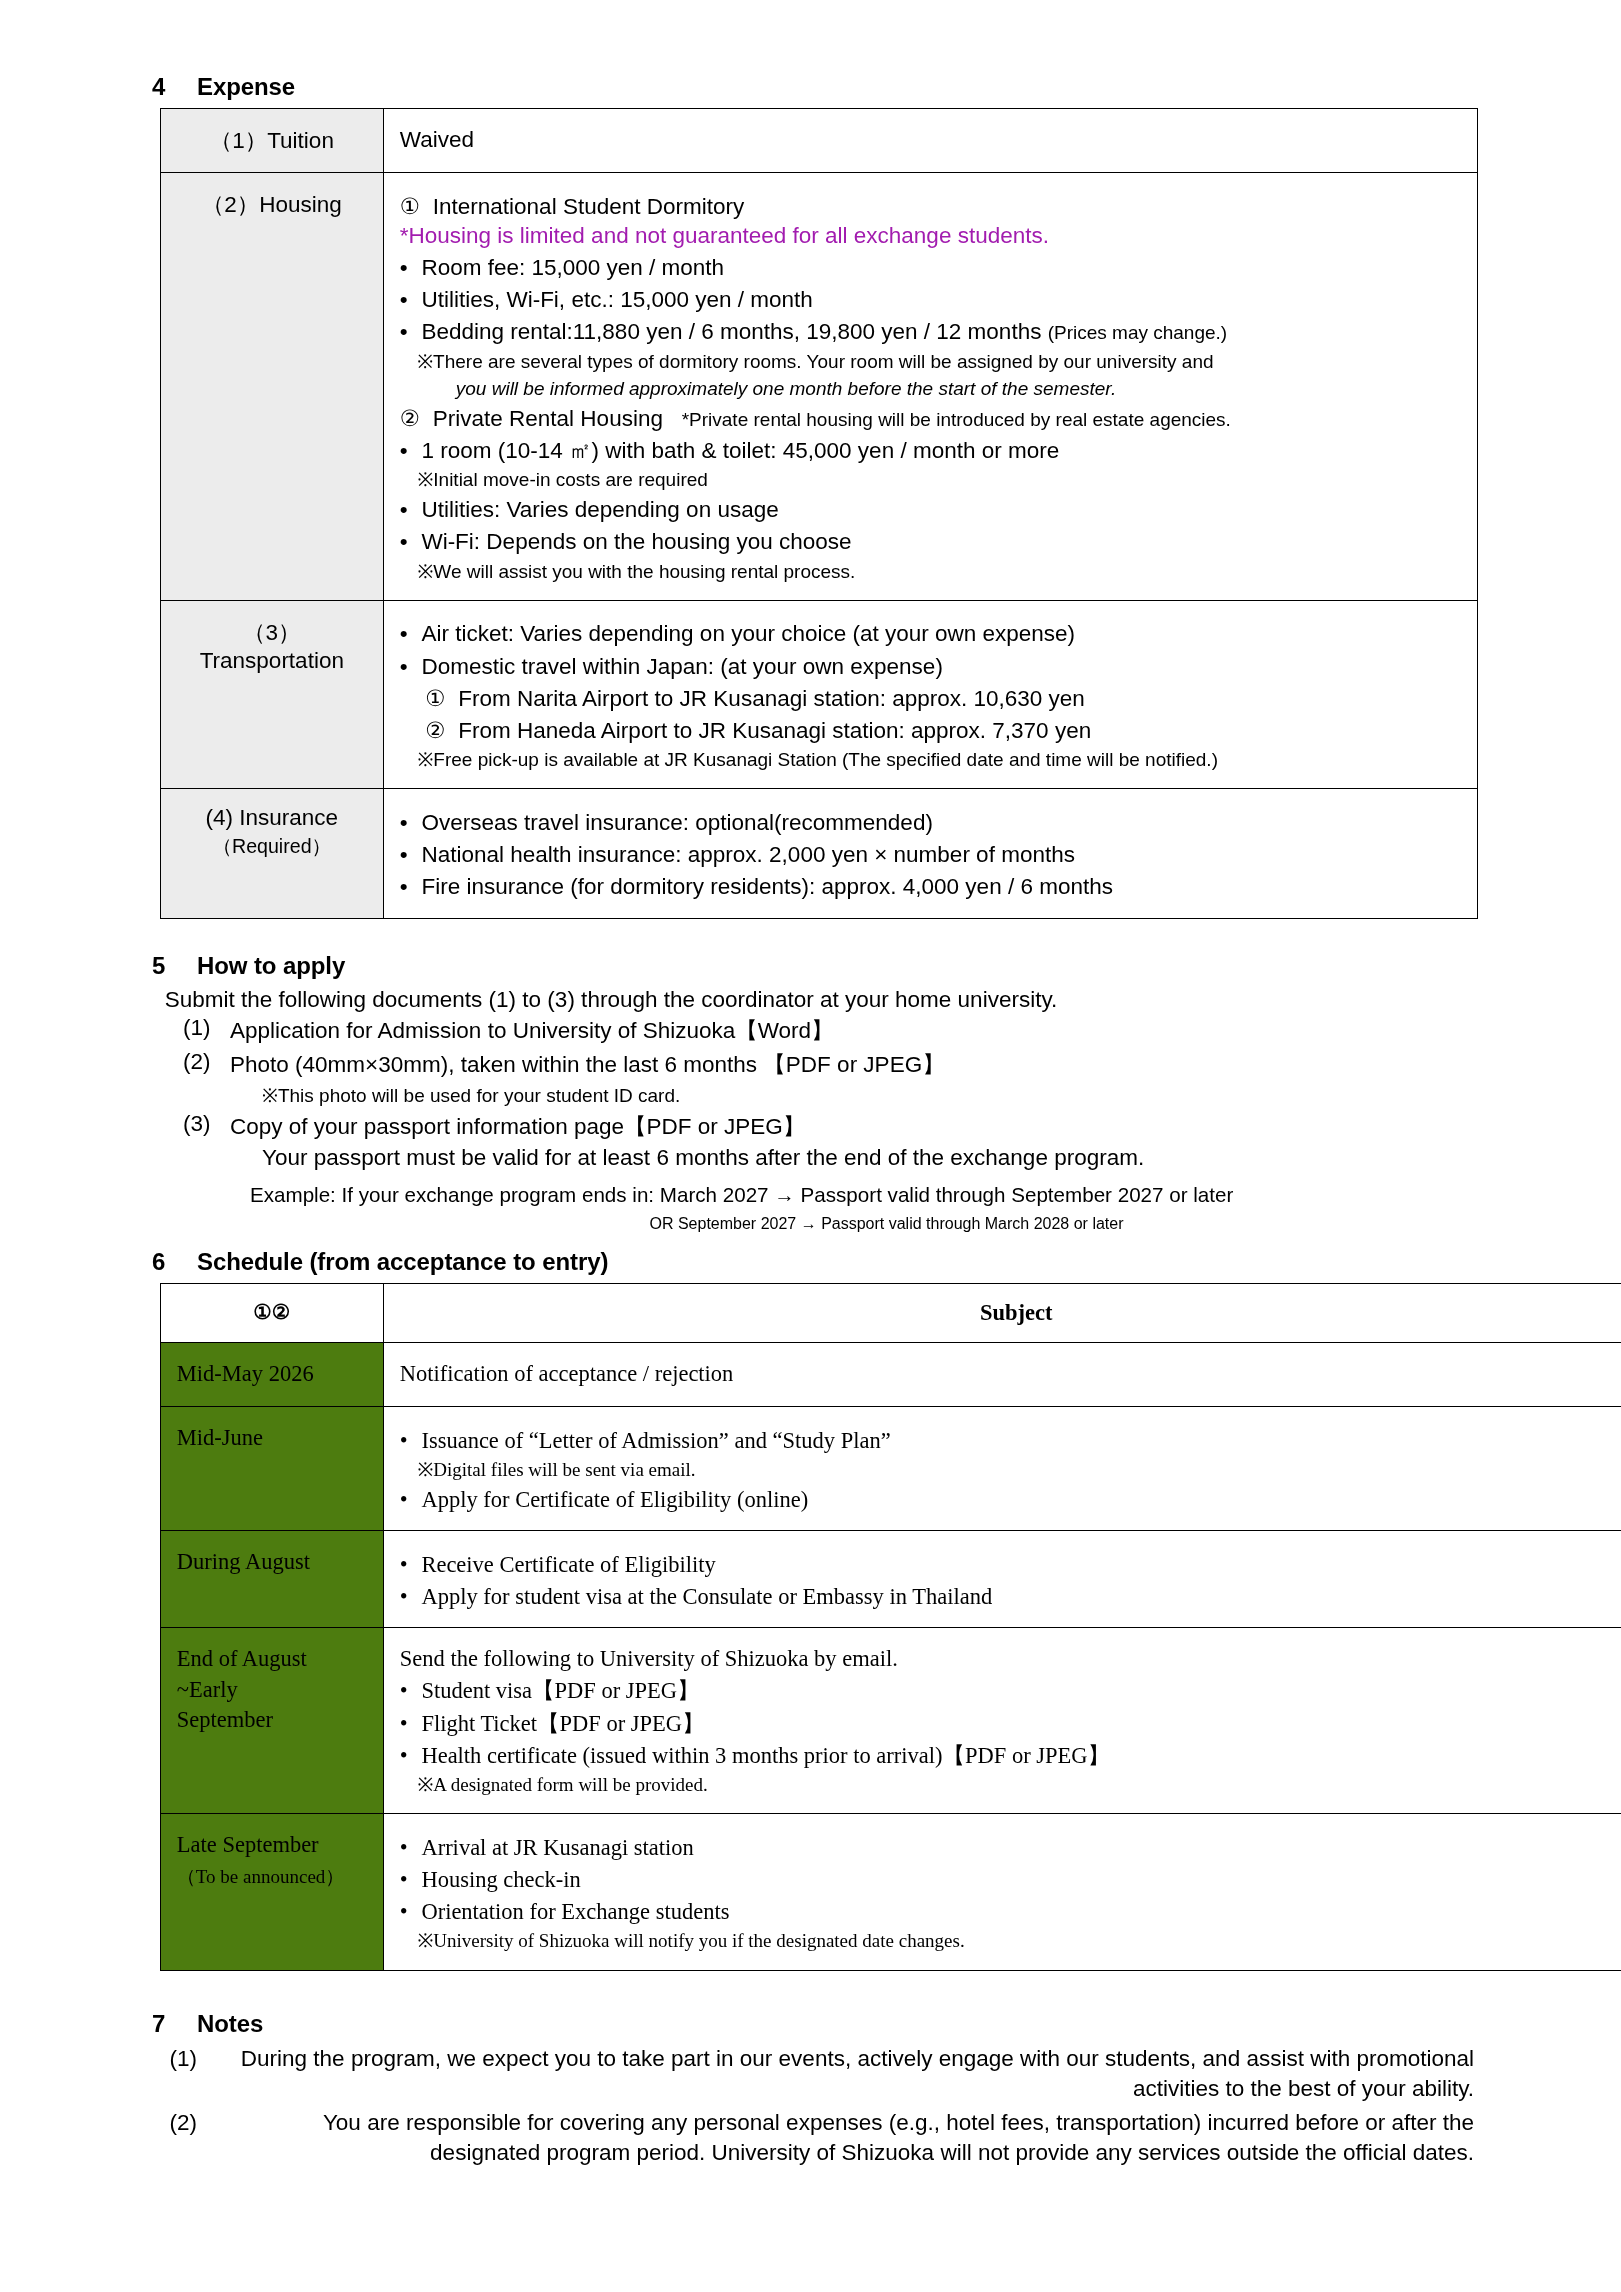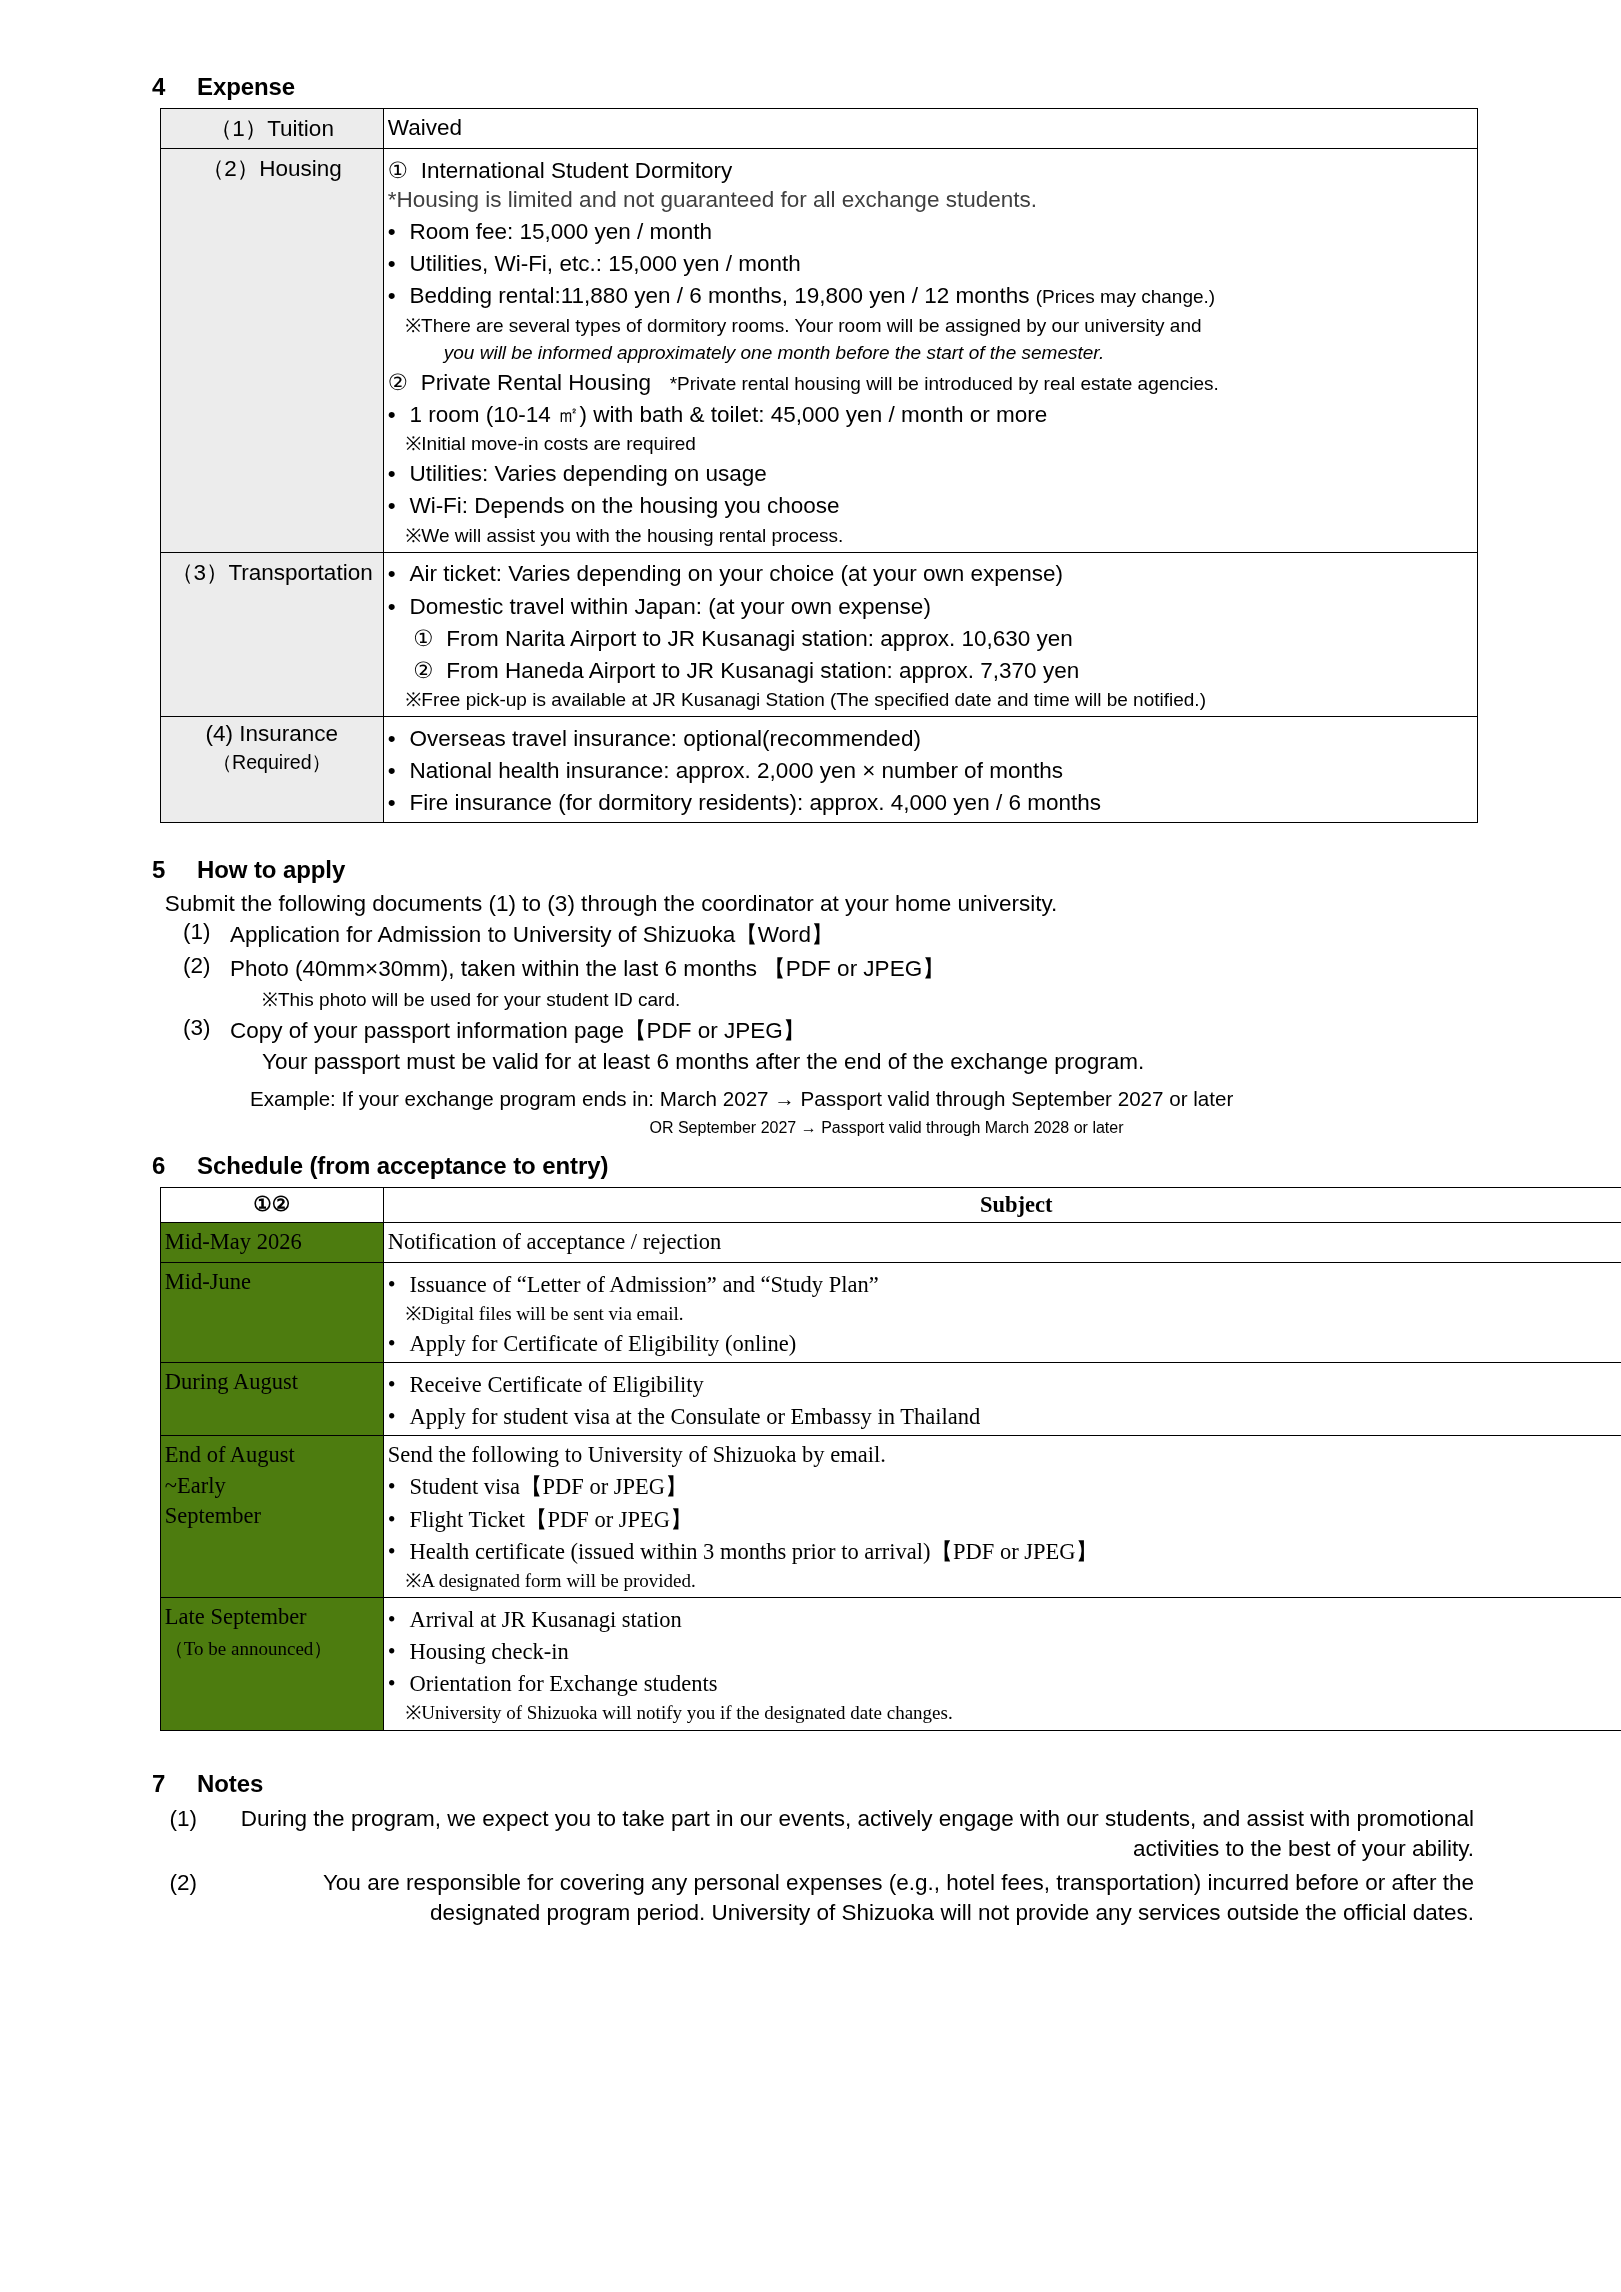--- a/index.html
+++ b/index.html
@@ -43,21 +43,21 @@
   
   table.doc-table {
     border-collapse: collapse;
     width: 1318px;
     table-layout: fixed;
     margin: 0 0 0 7.8px;
   }
   table.doc-table td, table.doc-table th {
     border: 1.6px solid #000;
     vertical-align: top;
-    padding: 4px;
+    padding: 16px;
   }
   .label-cell {
     background: #ececec;
     text-align: center;
     font-size: 22.5px;
     padding: 8.8px 5.9px 9.8px 5.9px;
   }
   .label-cell .sub {
     display: block;
     font-size: 19.6px;
@@ -105,21 +105,21 @@
     line-height: 1.32;
     display: block;
     margin-top: 2px;
   }
   .note-ind { padding-left: 17.6px; }
   .note-hang {
     padding-left: 38px;
     text-indent: -20.6px;
   }
   .small-inline { font-size: 19px; text-align: center; }
-  .red { color: #404040; }
+  .red { color: #a21caf; }
 
   .indent-1 { padding-left: 25.5px; }
 
   
   .apply-intro {
     font-size: 22.5px;
     margin: 0 0 2px 12.7px;
   }
   .apply-item {
     display: flex;

